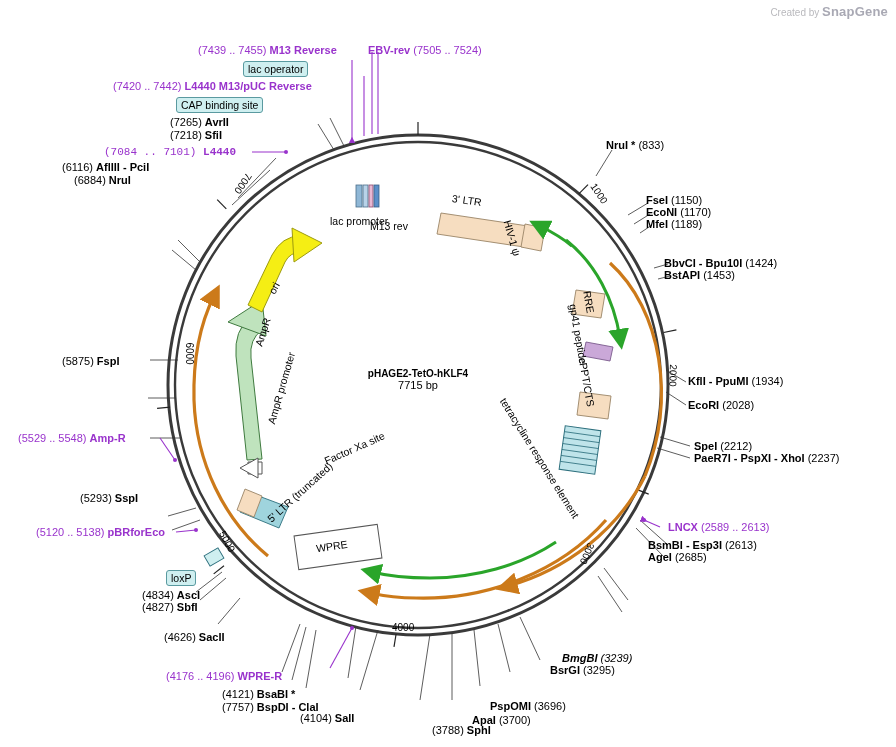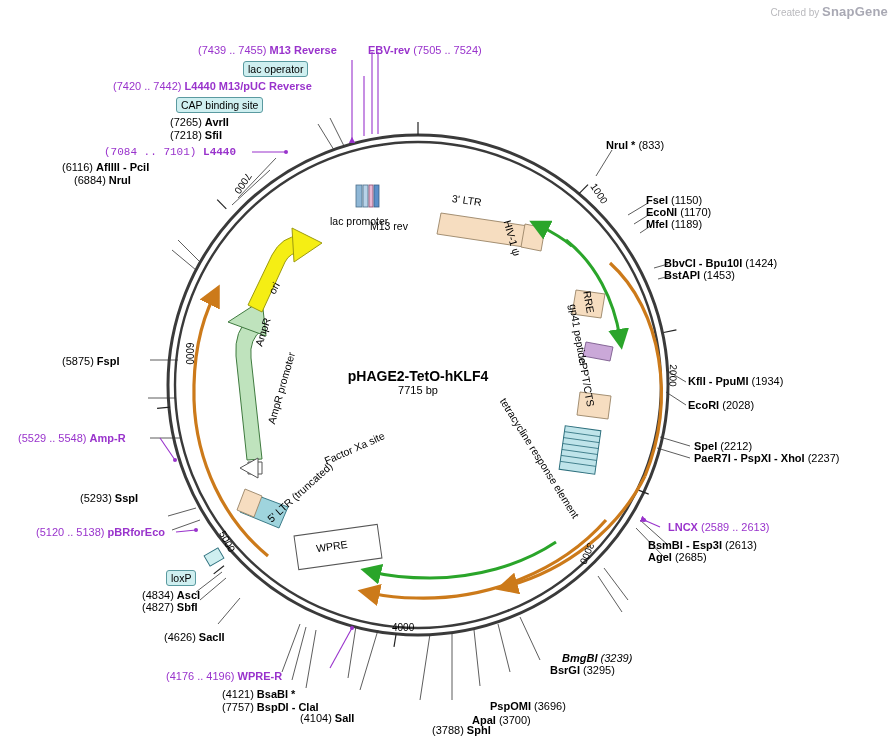--- a/index.html
+++ b/index.html
@@ -9,21 +9,21 @@
   }
   #stage{position:absolute;left:0;top:0;width:896px;height:747px;}
   .abs{position:absolute;}
   .lbl{font-size:11px;color:#000;white-space:nowrap;line-height:12px;}
   .b{font-weight:bold;}
   .pos{color:#000;}
   .purple{color:#9933cc;}
   .purple-b{color:#9933cc;font-weight:bold;}
   .box{border:1px solid #000;border-radius:3px;padding:1px 4px;font-size:10.5px;white-space:nowrap;}
   .box-cyan{background:#cfeff0;border-color:#5a9aa0;}
-  .center-title{font-size:14px;font-weight:bold;color:#000;text-align:center;}
+  .center-title{font-size:10px;font-weight:bold;color:#000;text-align:center;}
   .center-sub{font-size:11px;color:#000;text-align:center;}
   .tick-lbl{font-size:10px;color:#000;}
   .snapgene{position:absolute;right:8px;top:4px;font-size:10px;color:#b9b9bd;white-space:nowrap;}
   .snapgene .sg{color:#a9a9b4;font-weight:bold;font-size:13px;letter-spacing:.2px;}
   .featname{font-size:10.5px;color:#000;white-space:nowrap;}
   svg{position:absolute;left:0;top:0;}
 </style>
 </head>
 <body>
 

